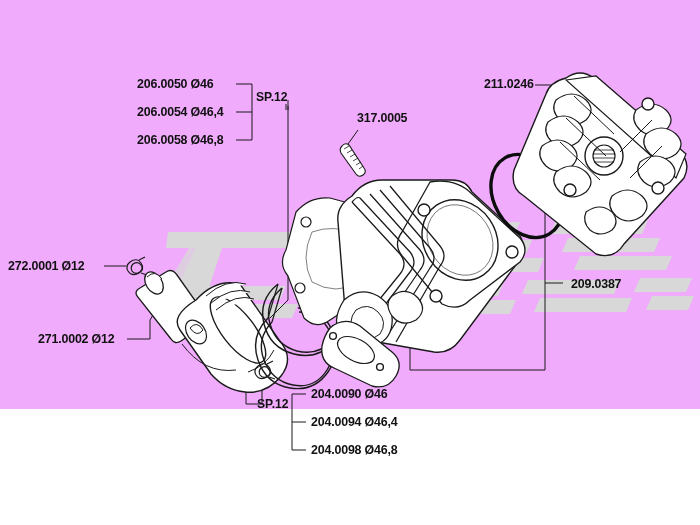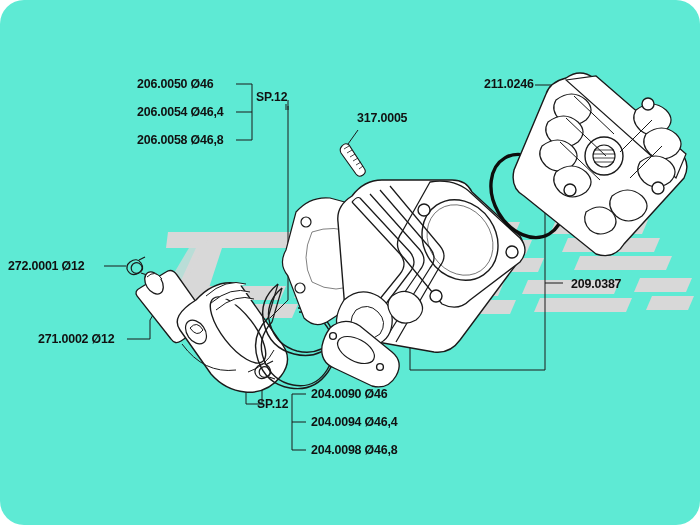--- a/index.html
+++ b/index.html
@@ -1,18 +1,18 @@
 <!DOCTYPE html>
 <html><head>
 <meta charset="utf-8">
 <style>
   html,body{margin:0;padding:0;background:#ffffff;}
   body{width:700px;height:525px;overflow:hidden;
        font-family:"Liberation Sans","DejaVu Sans",sans-serif;}
-  #sheet{position:relative;width:700px;height:525px;background:#5eead4;border-radius:24px;}
+  #sheet{position:relative;width:700px;height:409px;background:#f0abfc;}
   svg#art{position:absolute;left:0;top:0;width:700px;height:525px;}
 
   .lbl{position:absolute;white-space:nowrap;color:#111111;
        font-family:"Liberation Sans","DejaVu Sans",sans-serif;
        font-weight:bold;font-size:13.5px;letter-spacing:-0.2px;
        transform:scaleX(.92);transform-origin:left center;}
   .sp{position:absolute;white-space:nowrap;color:#111111;
       font-family:"Liberation Sans","DejaVu Sans",sans-serif;
       font-weight:bold;font-size:13.5px;transform:scaleX(.9);
       transform-origin:left center;}

